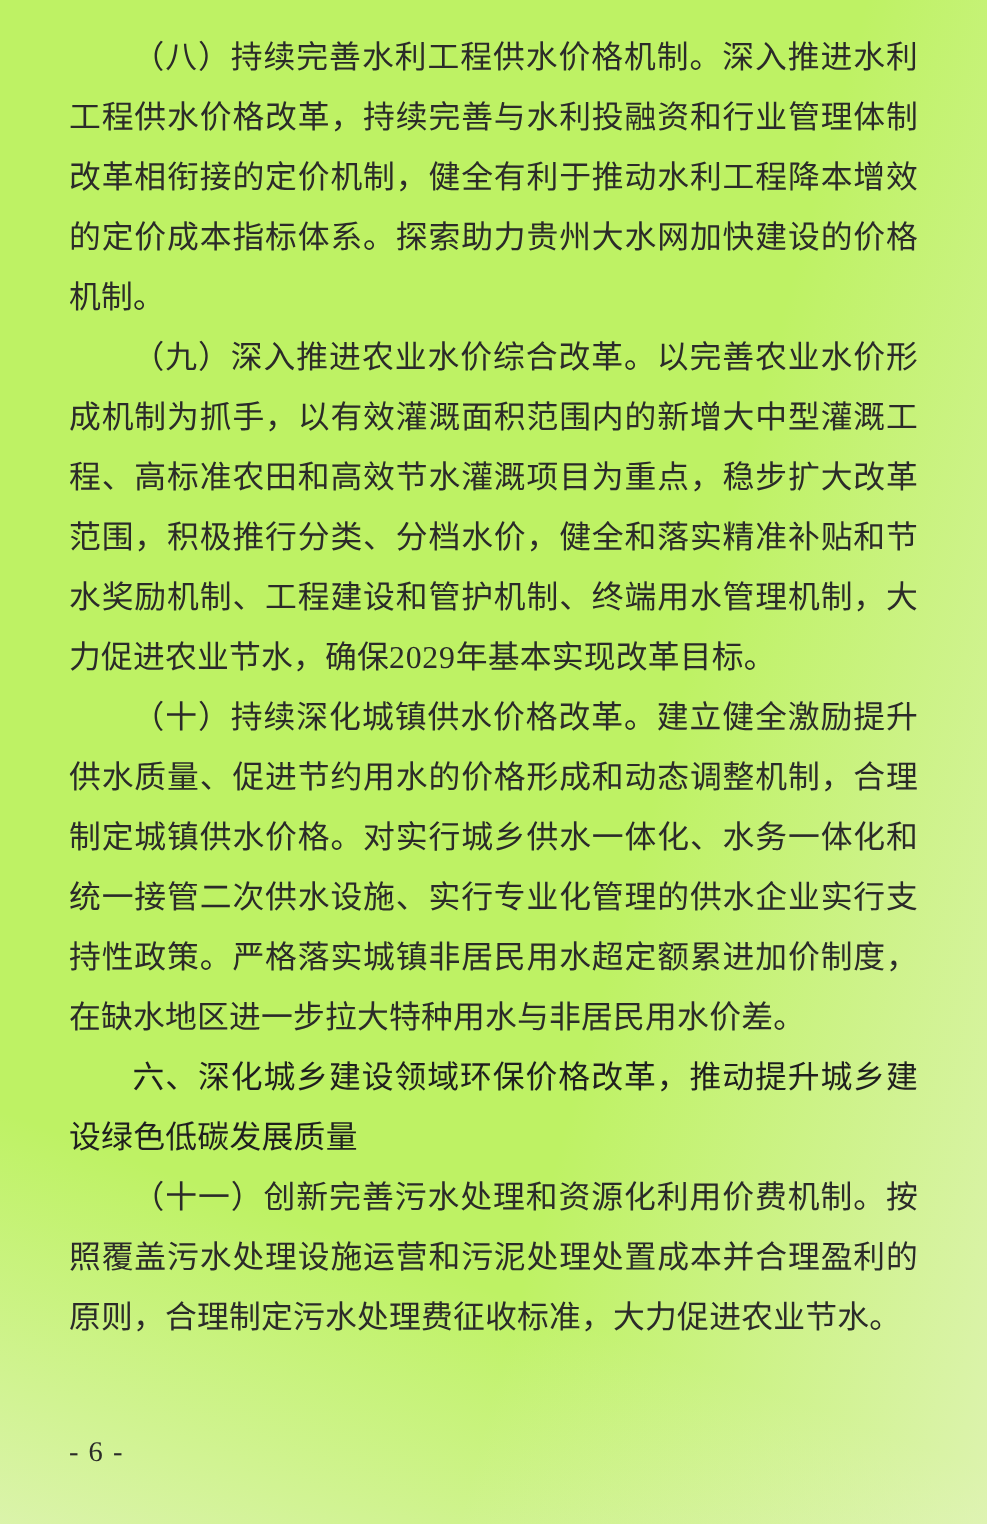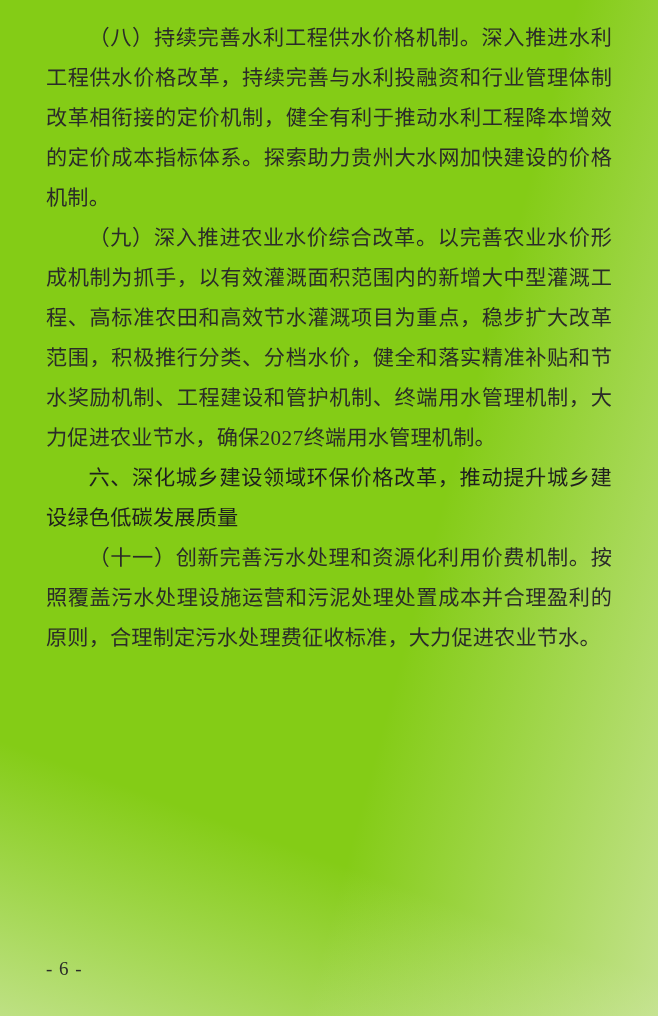--- a/index.html
+++ b/index.html
@@ -15,21 +15,21 @@
     color: #2b2b29;
     overflow: hidden;
   }
 
   .page {
     position: relative;
     box-sizing: border-box;
     width: 658px;
     height: 1016px;
     padding: 18px 46px 0 46px;
-    background: #84cc16;
+    background: #bef264;
   }
 
   
   .page::after {
     content: "";
     position: absolute;
     inset: 0;
     pointer-events: none;
     background:
       linear-gradient(105deg, rgba(252,251,247,0) 62%, rgba(246,244,236,0.55) 100%),
@@ -87,22 +87,23 @@
 </style>
 </head>
 <body>
 
 <div class="page">
 
   <div class="body-text">
 
     <p class="para">（八）持续完善水利工程供水价格机制。深入推进水利工程供水价格改革，持续完善与水利投融资和行业管理体制改革相衔接的定价机制，健全有利于推动水利工程降本增效的定价成本指标体系。探索助力贵州大水网加快建设的价格机制。</p>
 
-    <p class="para"><span>（九）深入推进农业水价综合改革。以完善农业水价形成机制为抓手，以有效灌溉面积范围内的新增大中型灌溉工程、高标准农田和高效节水灌溉项目为重点，稳步扩大改革范围，积极推行分类、分档水价，健全和落实精准补贴和节水奖励机制、工程建设和管护机制、终端用水管理机制，大力促进农业节水，确保</span><span class="num-latin">2027</span><span>终端用水管理机制。</span></p>
+    <p class="para"><span>（九）深入推进农业水价综合改革。以完善农业水价形成机制为抓手，以有效灌溉面积范围内的新增大中型灌溉工程、高标准农田和高效节水灌溉项目为重点，稳步扩大改革范围，积极推行分类、分档水价，健全和落实精准补贴和节水奖励机制、工程建设和管护机制、终端用水管理机制，大力促进农业节水，确保</span><span class="num-latin">2029</span><span>年基本实现改革目标。</span></p>
 
+    <p class="para">（十）持续深化城镇供水价格改革。建立健全激励提升供水质量、促进节约用水的价格形成和动态调整机制，合理制定城镇供水价格。对实行城乡供水一体化、水务一体化和统一接管二次供水设施、实行专业化管理的供水企业实行支持性政策。严格落实城镇非居民用水超定额累进加价制度，在缺水地区进一步拉大特种用水与非居民用水价差。</p>
 
     <h2 class="section-heading">六、深化城乡建设领域环保价格改革，推动提升城乡建设绿色低碳发展质量</h2>
 
     <p class="para">（十一）创新完善污水处理和资源化利用价费机制。按照覆盖污水处理设施运营和污泥处理处置成本并合理盈利的原则，合理制定污水处理费征收标准，大力促进农业节水。</p>
 
   </div>
 
   <div class="page-footer">- 6 -</div>
 
 </div>

